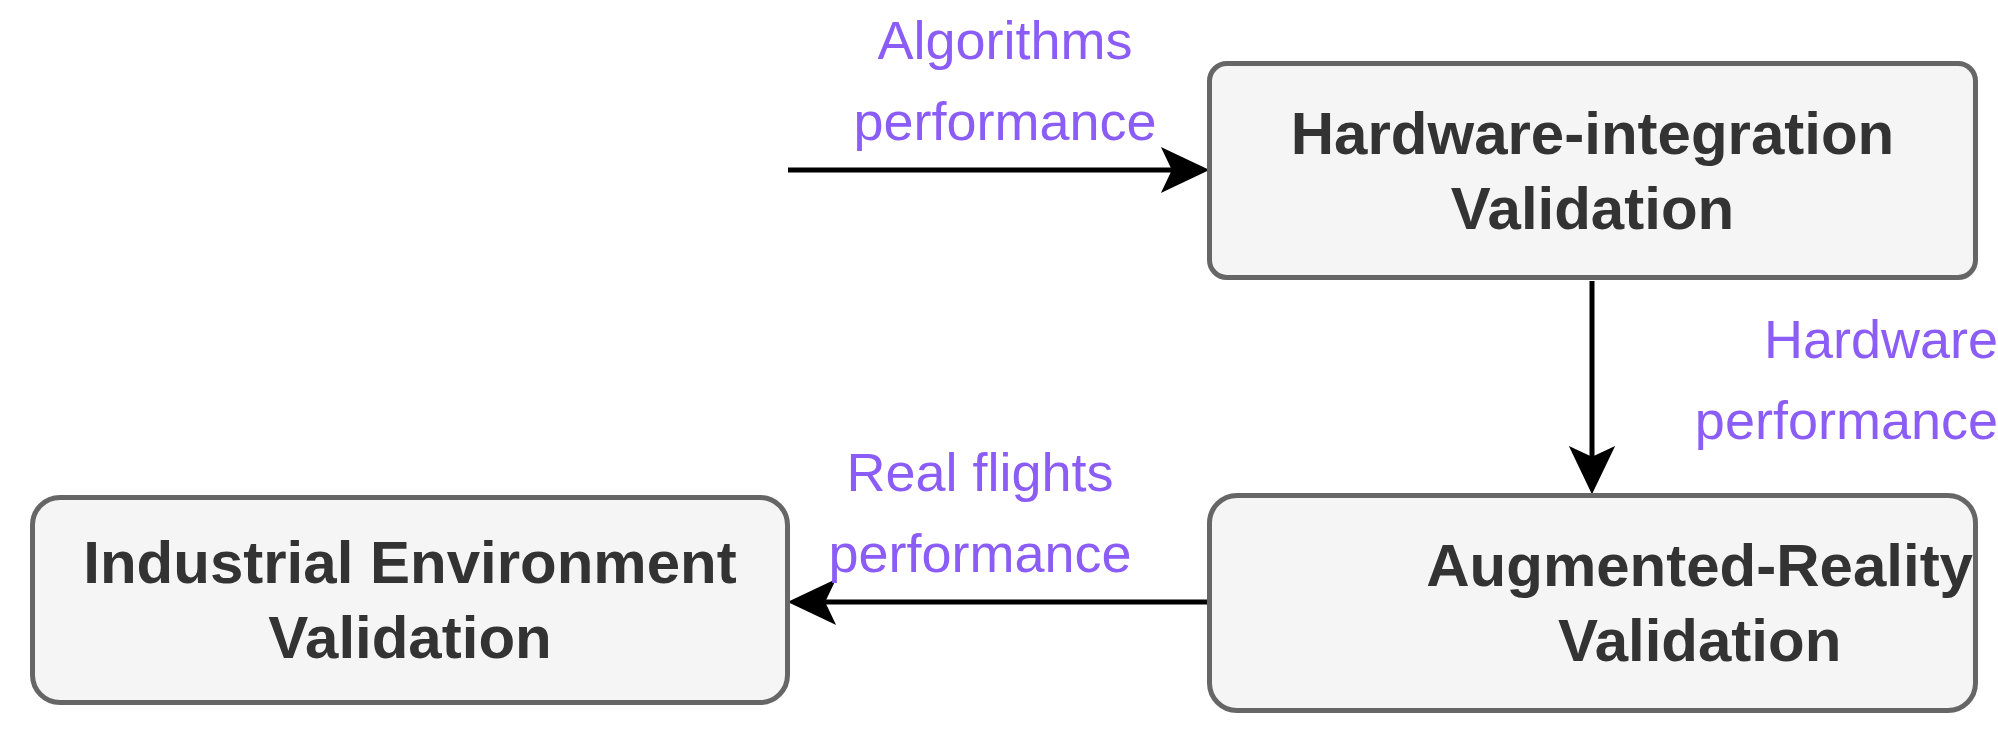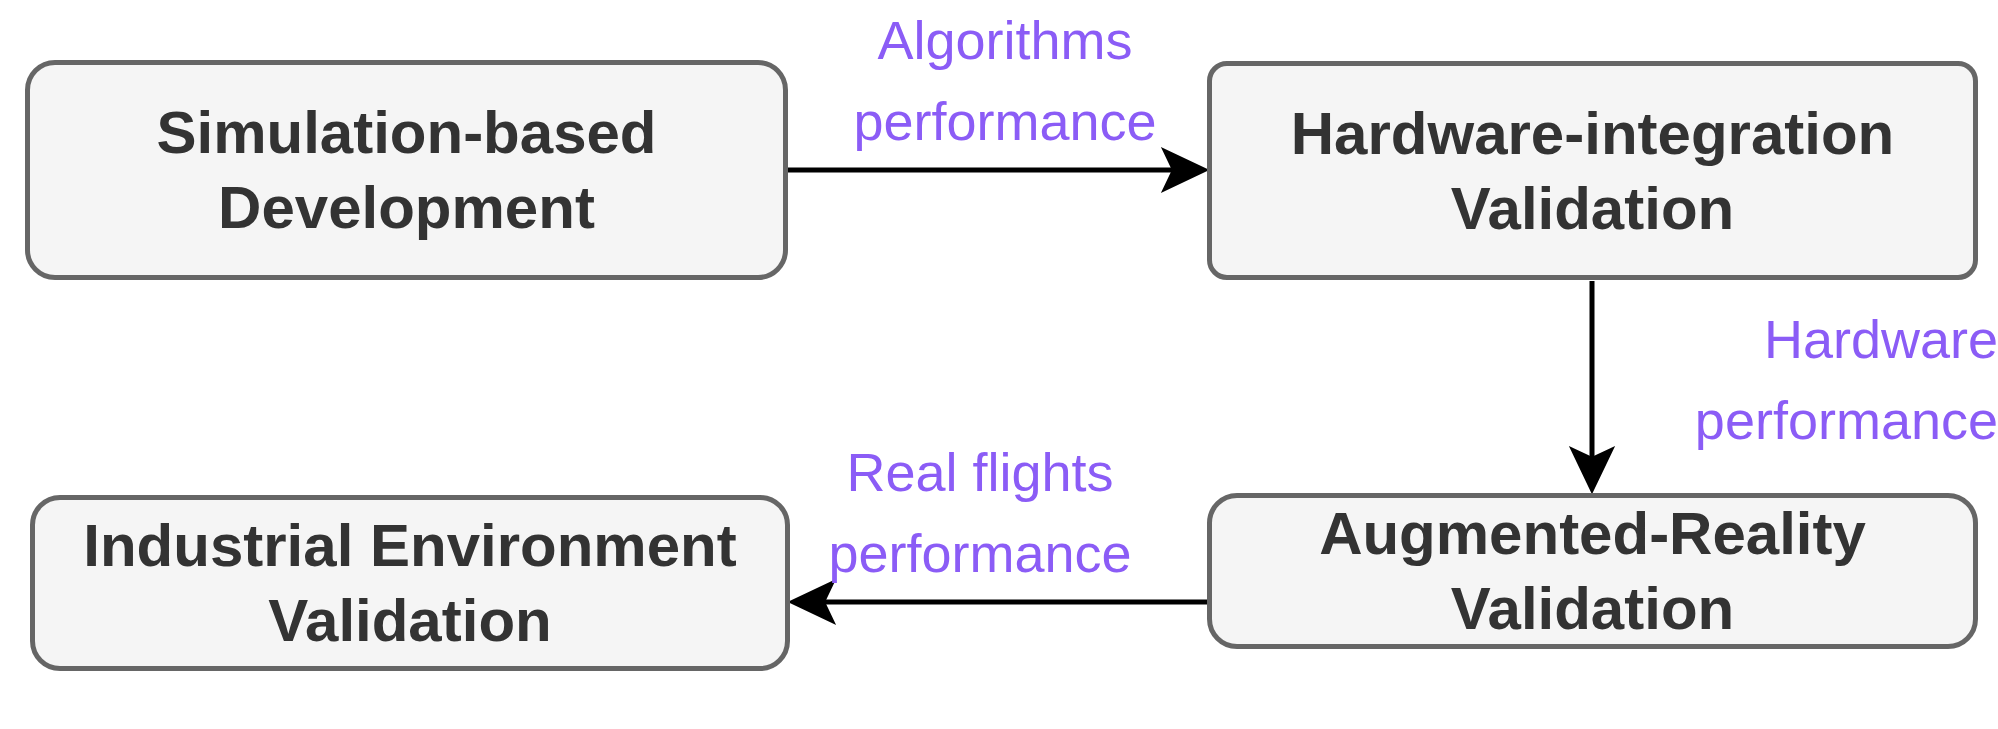--- a/index.html
+++ b/index.html
@@ -34,22 +34,22 @@
     justify-content: center;
     text-align: center;
     color: #333333;
     font-weight: 700;
     font-size: 60px;
     line-height: 1.25;
     white-space: pre;
   }
   .node-simulation   { left: 25px;   top: 60px;  width: 763px; height: 220px; }
   .node-hardware     { left: 1207px; top: 61px;  width: 771px; height: 219px; border-radius: 20px; }
-  .node-augmented    { left: 1207px; top: 493px; width: 771px; height: 156px; }
-  .node-industrial   { left: 30px;   top: 495px; width: 760px; height: 176px; }
+  .node-augmented    { left: 1207px; top: 493px; width: 771px; height: 220px; justify-content: flex-end; }
+  .node-industrial   { left: 30px;   top: 495px; width: 760px; height: 210px; }
   .edge-label {
     position: absolute;
     color: #8b5cf6;
     font-weight: 400;
     font-size: 54px;
     line-height: 1.5;
     text-align: center;
     white-space: pre;
   }
   .label-algorithms  { left: 785px;  top: 0px;   width: 440px; }
@@ -72,24 +72,20 @@
       <path d="M1592,281 V458" stroke="#000000" stroke-width="5" fill="none"></path>
       <path d="M1592,492 L1571,448 L1592,458 L1613,448 Z" fill="#000000" stroke="#000000" stroke-width="2"></path>
     </g>
 
     <g>
       <path d="M1207,602 H824" stroke="#000000" stroke-width="5" fill="none"></path>
       <path d="M790,602 L834,581 L824,602 L834,623 Z" fill="#000000" stroke="#000000" stroke-width="2"></path>
     </g>
   </svg>
 
-  <div class="node node-simulation">
-    <span>Simulation-based
-Development</span>
-  </div>
 
   <div class="node node-hardware">
     <span>Hardware-integration
 Validation</span>
   </div>
 
   <div class="node node-augmented">
     <span>Augmented-Reality
 Validation</span>
   </div>

